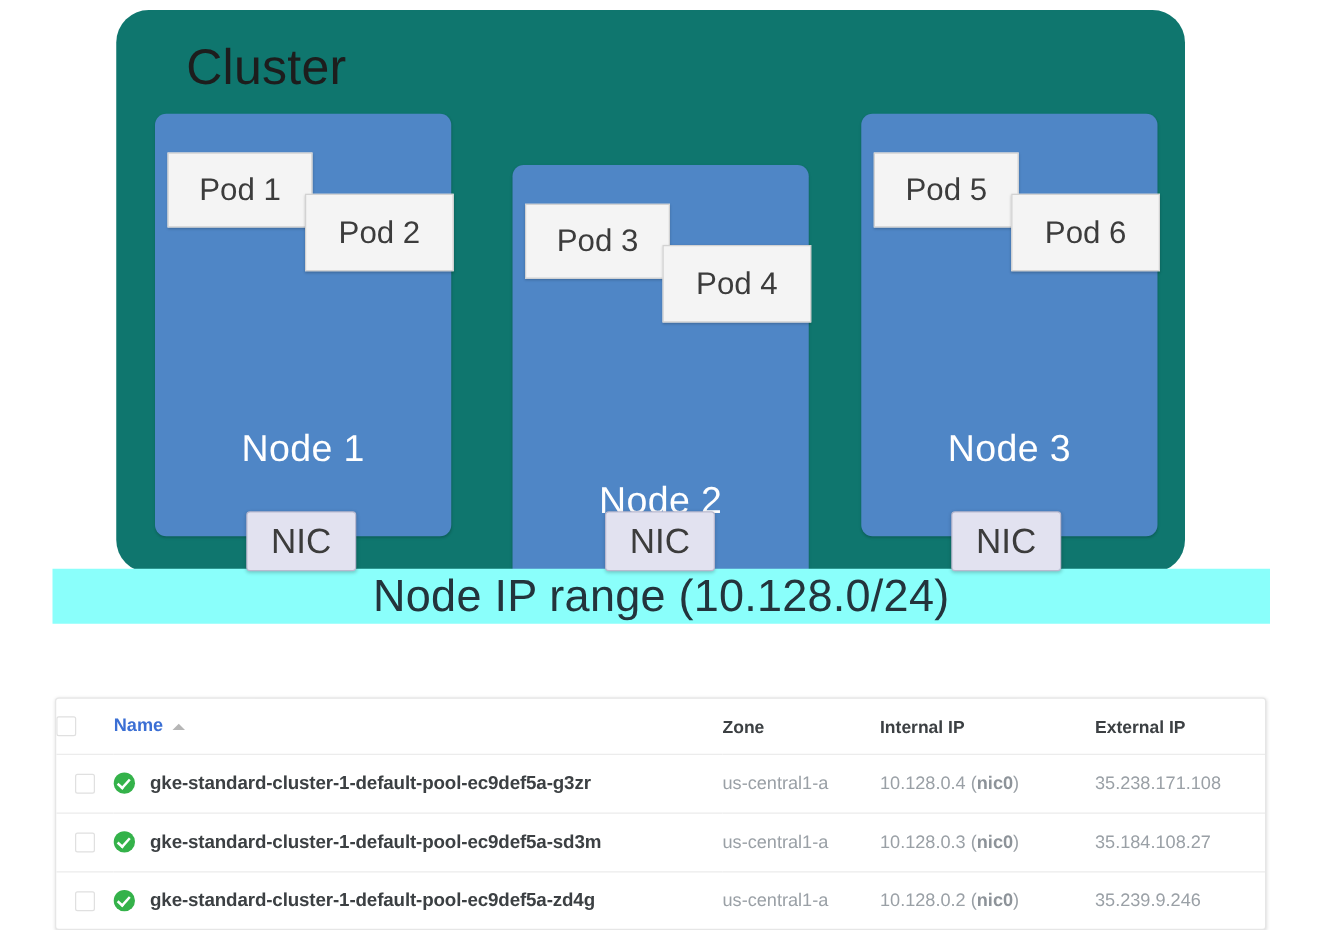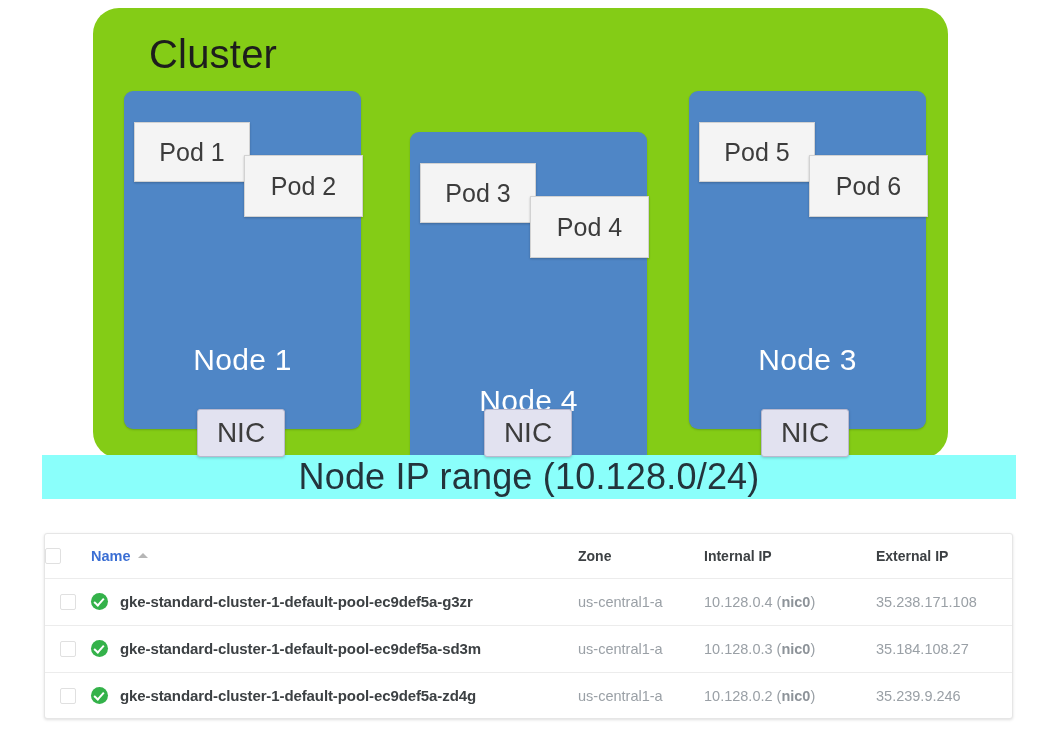--- a/index.html
+++ b/index.html
@@ -20,21 +20,21 @@
     background: #ffffff;
   }
 
   
   .cluster-box {
     position: absolute;
     left: 93px;
     top: 8px;
     width: 855px;
     height: 450px;
-    background: #84cc16;
+    background: #0f766e;
     border-radius: 26px;
   }
 
   .cluster-title {
     position: absolute;
     left: 56px;
     top: 22px;
     font-size: 40px;
     line-height: 48px;
     font-weight: 400;
@@ -132,21 +132,21 @@
     line-height: 30px;
     color: #23343c;
     letter-spacing: 0.2px;
     white-space: nowrap;
   }
 
   
   .table-card {
     position: absolute;
     left: 44px;
-    top: 533px;
+    top: 558px;
     width: 969px;
     height: 186px;
     background: #ffffff;
     border: 1px solid #e6e6e6;
     border-radius: 3px;
     box-shadow: 0 1px 3px rgba(0,0,0,0.13);
     overflow: hidden;
   }
 
   .tbl { width: 100%; border-collapse: collapse; table-layout: fixed; }
@@ -251,21 +251,21 @@
 
     <div class="node-box n1">
       <div class="pod-box pod-a">Pod 1</div>
       <div class="pod-box pod-b">Pod 2</div>
       <div class="node-label">Node 1</div>
     </div>
 
     <div class="node-box n2">
       <div class="pod-box pod-a">Pod 3</div>
       <div class="pod-box pod-b">Pod 4</div>
-      <div class="node-label">Node 4</div>
+      <div class="node-label">Node 2</div>
     </div>
 
     <div class="node-box n3">
       <div class="pod-box pod-a">Pod 5</div>
       <div class="pod-box pod-b">Pod 6</div>
       <div class="node-label">Node 3</div>
     </div>
   </div>
 
   <div class="nic-box k1">NIC</div>

